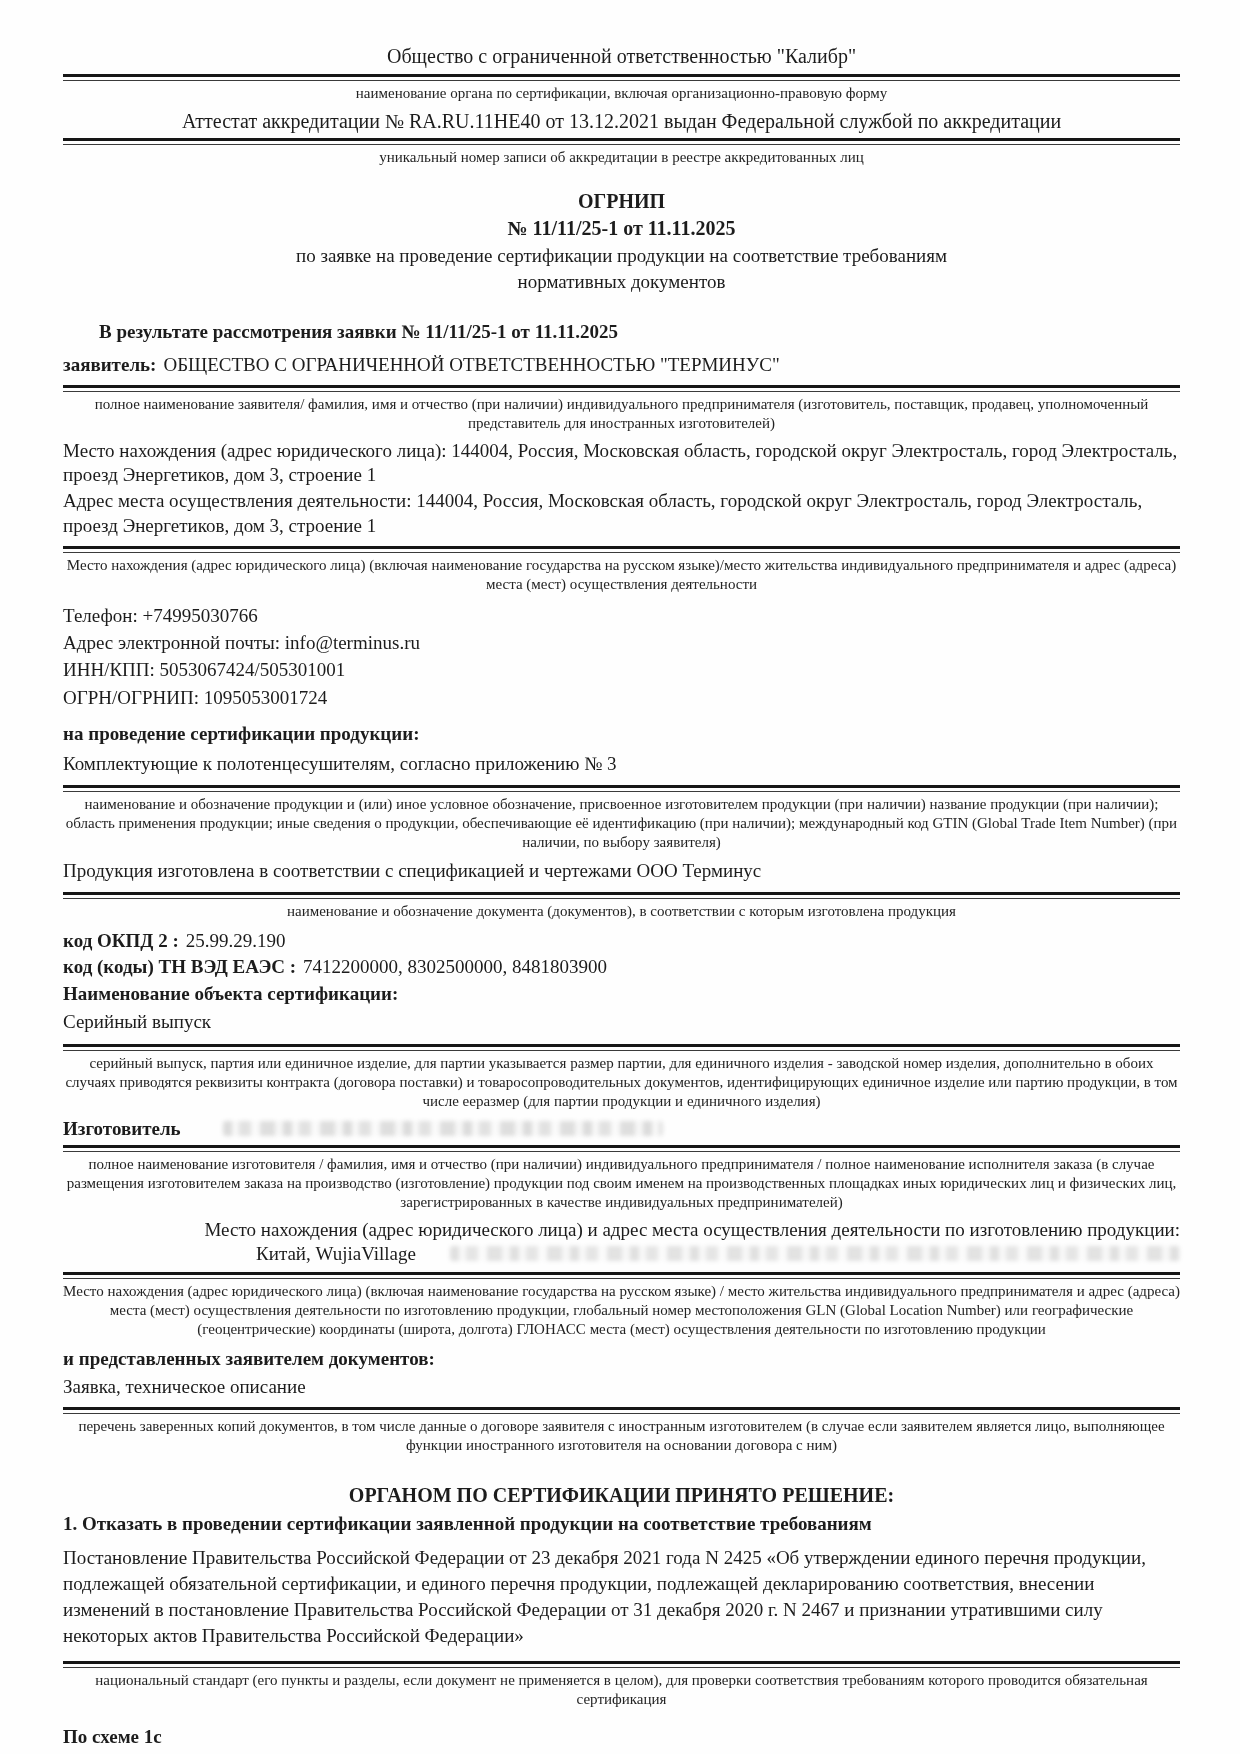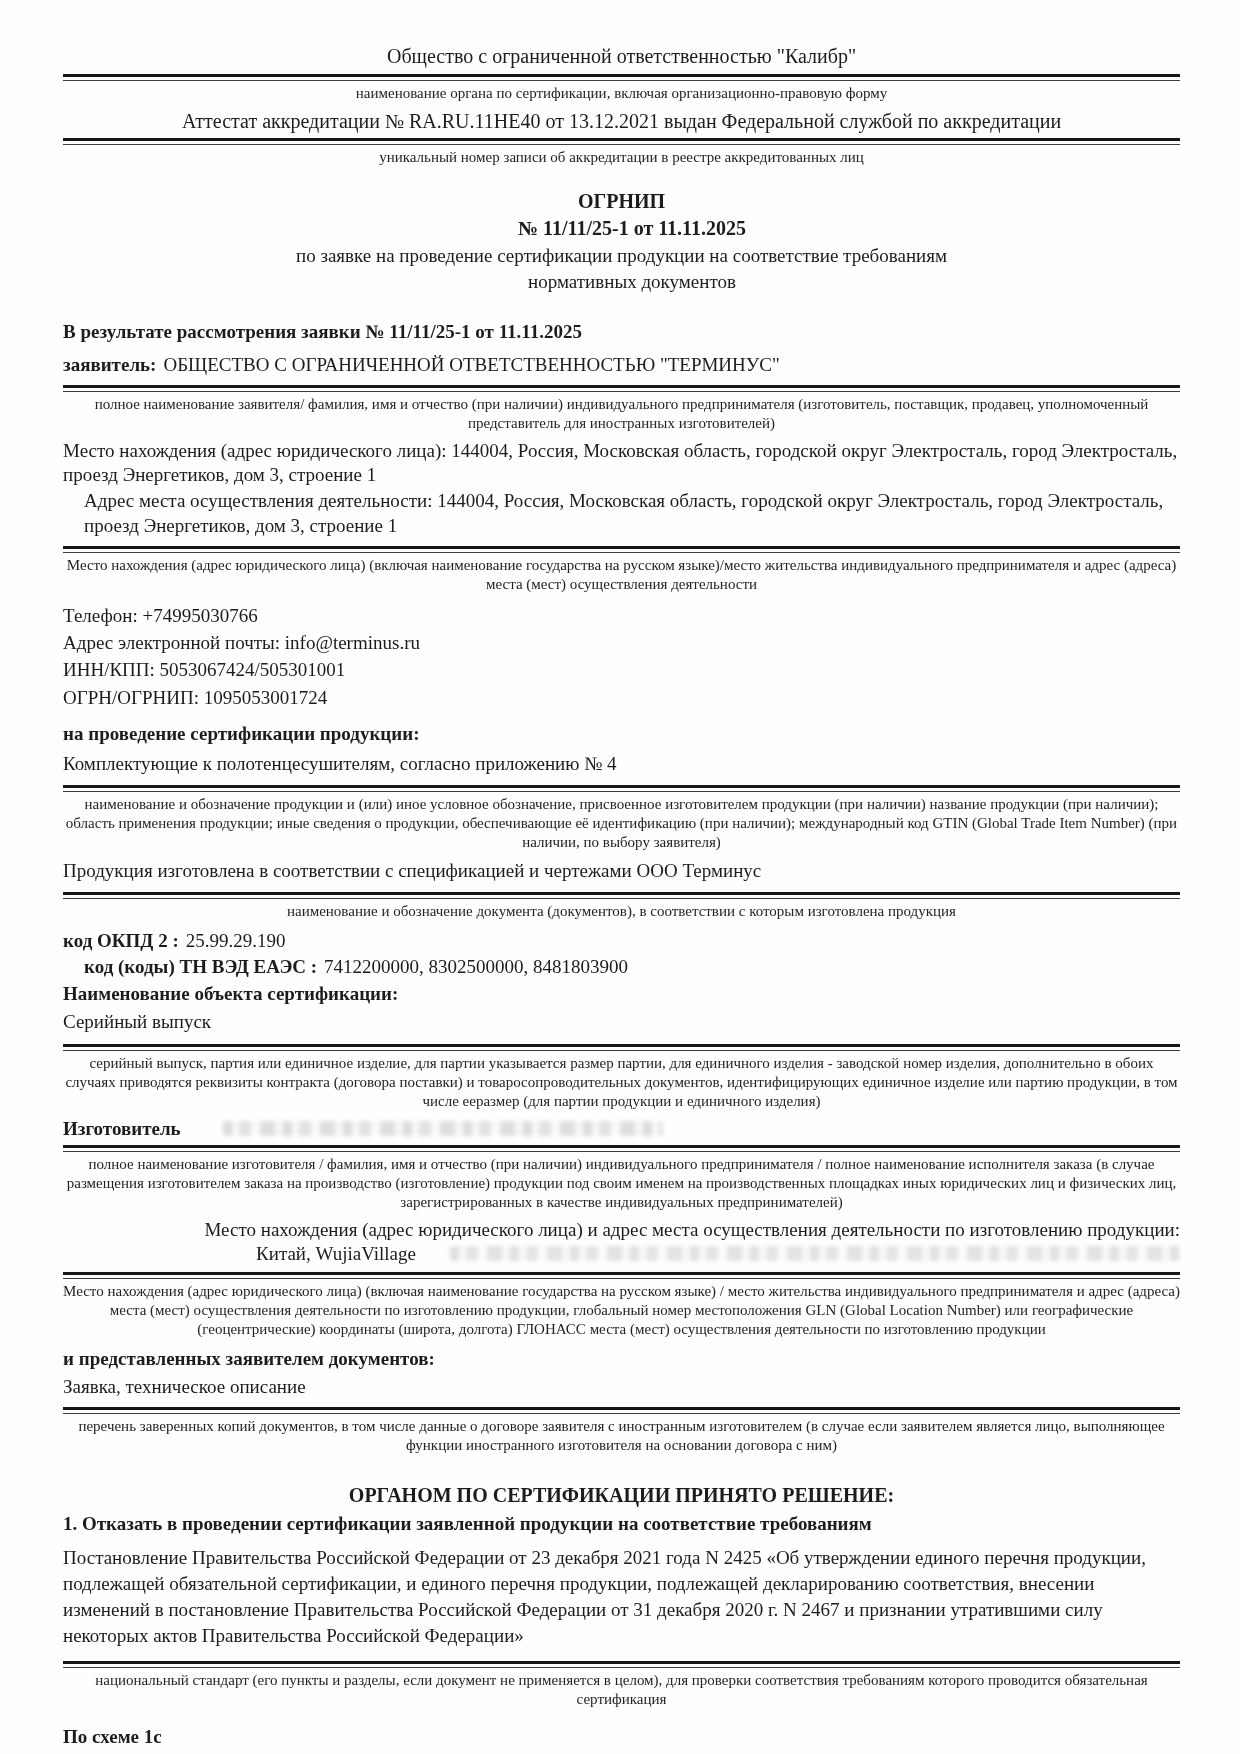--- a/index.html
+++ b/index.html
@@ -39,31 +39,31 @@
     opacity: .38;
     background: repeating-linear-gradient(90deg,
       rgba(90,90,88,.55) 0 9px,  rgba(90,90,88,.10) 9px 16px,
       rgba(90,90,88,.45) 16px 28px, rgba(90,90,88,.06) 28px 37px,
       rgba(90,90,88,.50) 37px 52px, rgba(90,90,88,.12) 52px 60px);
   }
   .ghost-1 { width: 440px; margin-left: 42px; margin-top: -4px; }
   .ghost-2 { width: 730px; margin-left: 34px; margin-top: -4px; opacity: .33; }
 
   
-  .mt2  { margin-top: 2px; margin-left: 21px; }
+  .mt2  { margin-top: 2px; }
   .mt3  { margin-top: 3px; }
   .mt4  { margin-top: 4px; }
   .mt6  { margin-top: 6px; }
   .mt8  { margin-top: 8px; }
   .mt10 { margin-top: 10px; }
   .mt12 { margin-top: 12px; }
   .mt16 { margin-top: 16px; }
   .mt18 { margin-top: 4px; }
   .mt22 { margin-top: 22px; }
-  .mt26 { margin-top: 26px; }
+  .mt26 { margin-top: 26px; margin-left: 36px; }
   .mt28 { margin-top: 28px; }
   .para { line-height: 1.38; }
 </style>
 </head>
 <body>
 
 <div class="page">
 
   <p class="t20 center">Общество с ограниченной ответственностью "Калибр"</p>
   <div class="rule"></div>
@@ -84,21 +84,21 @@
   <p class="t mt6">Место нахождения (адрес юридического лица): 144004, Россия, Московская область, городской округ Электросталь, город Электросталь, проезд Энергетиков, дом 3, строение 1</p>
   <p class="t mt2">Адрес места осуществления деятельности: 144004, Россия, Московская область, городской округ Электросталь, город Электросталь, проезд Энергетиков, дом 3, строение 1</p>
   <div class="rule mt8"></div>
   <p class="cap mt3">Место нахождения (адрес юридического лица) (включая наименование государства на русском языке)/место жительства индивидуального предпринимателя и адрес (адреса) места (мест) осуществления деятельности</p>
   <p class="t mt10">Телефон: +74995030766</p>
   <p class="t mt3">Адрес электронной почты: info@terminus.ru</p>
   <p class="t mt3">ИНН/КПП: 5053067424/505301001</p>
   <p class="t mt3">ОГРН/ОГРНИП: 1095053001724</p>
 
   <p class="t b mt12">на проведение сертификации продукции:</p>
-  <p class="t mt6">Комплектующие к полотенцесушителям, согласно приложению № 4</p>
+  <p class="t mt6">Комплектующие к полотенцесушителям, согласно приложению № 3</p>
   <div class="rule mt8"></div>
   <p class="cap mt3">наименование и обозначение продукции и (или) иное условное обозначение, присвоенное изготовителем продукции (при наличии) название продукции (при наличии); область применения продукции; иные сведения о продукции, обеспечивающие её идентификацию (при наличии); международный код GTIN (Global Trade Item Number) (при наличии, по выбору заявителя)</p>
   <p class="t mt8">Продукция изготовлена в соответствии с спецификацией и чертежами ООО Терминус</p>
   <div class="rule mt8"></div>
   <p class="cap mt3">наименование и обозначение документа (документов), в соответствии с которым изготовлена продукция</p>
   <p class="t mt8"><span class="b">код ОКПД 2 :</span><span class="val">25.99.29.190</span></p>
   <p class="t mt2"><span class="b">код (коды) ТН ВЭД ЕАЭС :</span><span class="val">7412200000, 8302500000, 8481803900</span></p>
   <p class="t b mt3">Наименование объекта сертификации:</p>
   <p class="t mt3">Серийный выпуск</p>
   <div class="rule mt10"></div>

